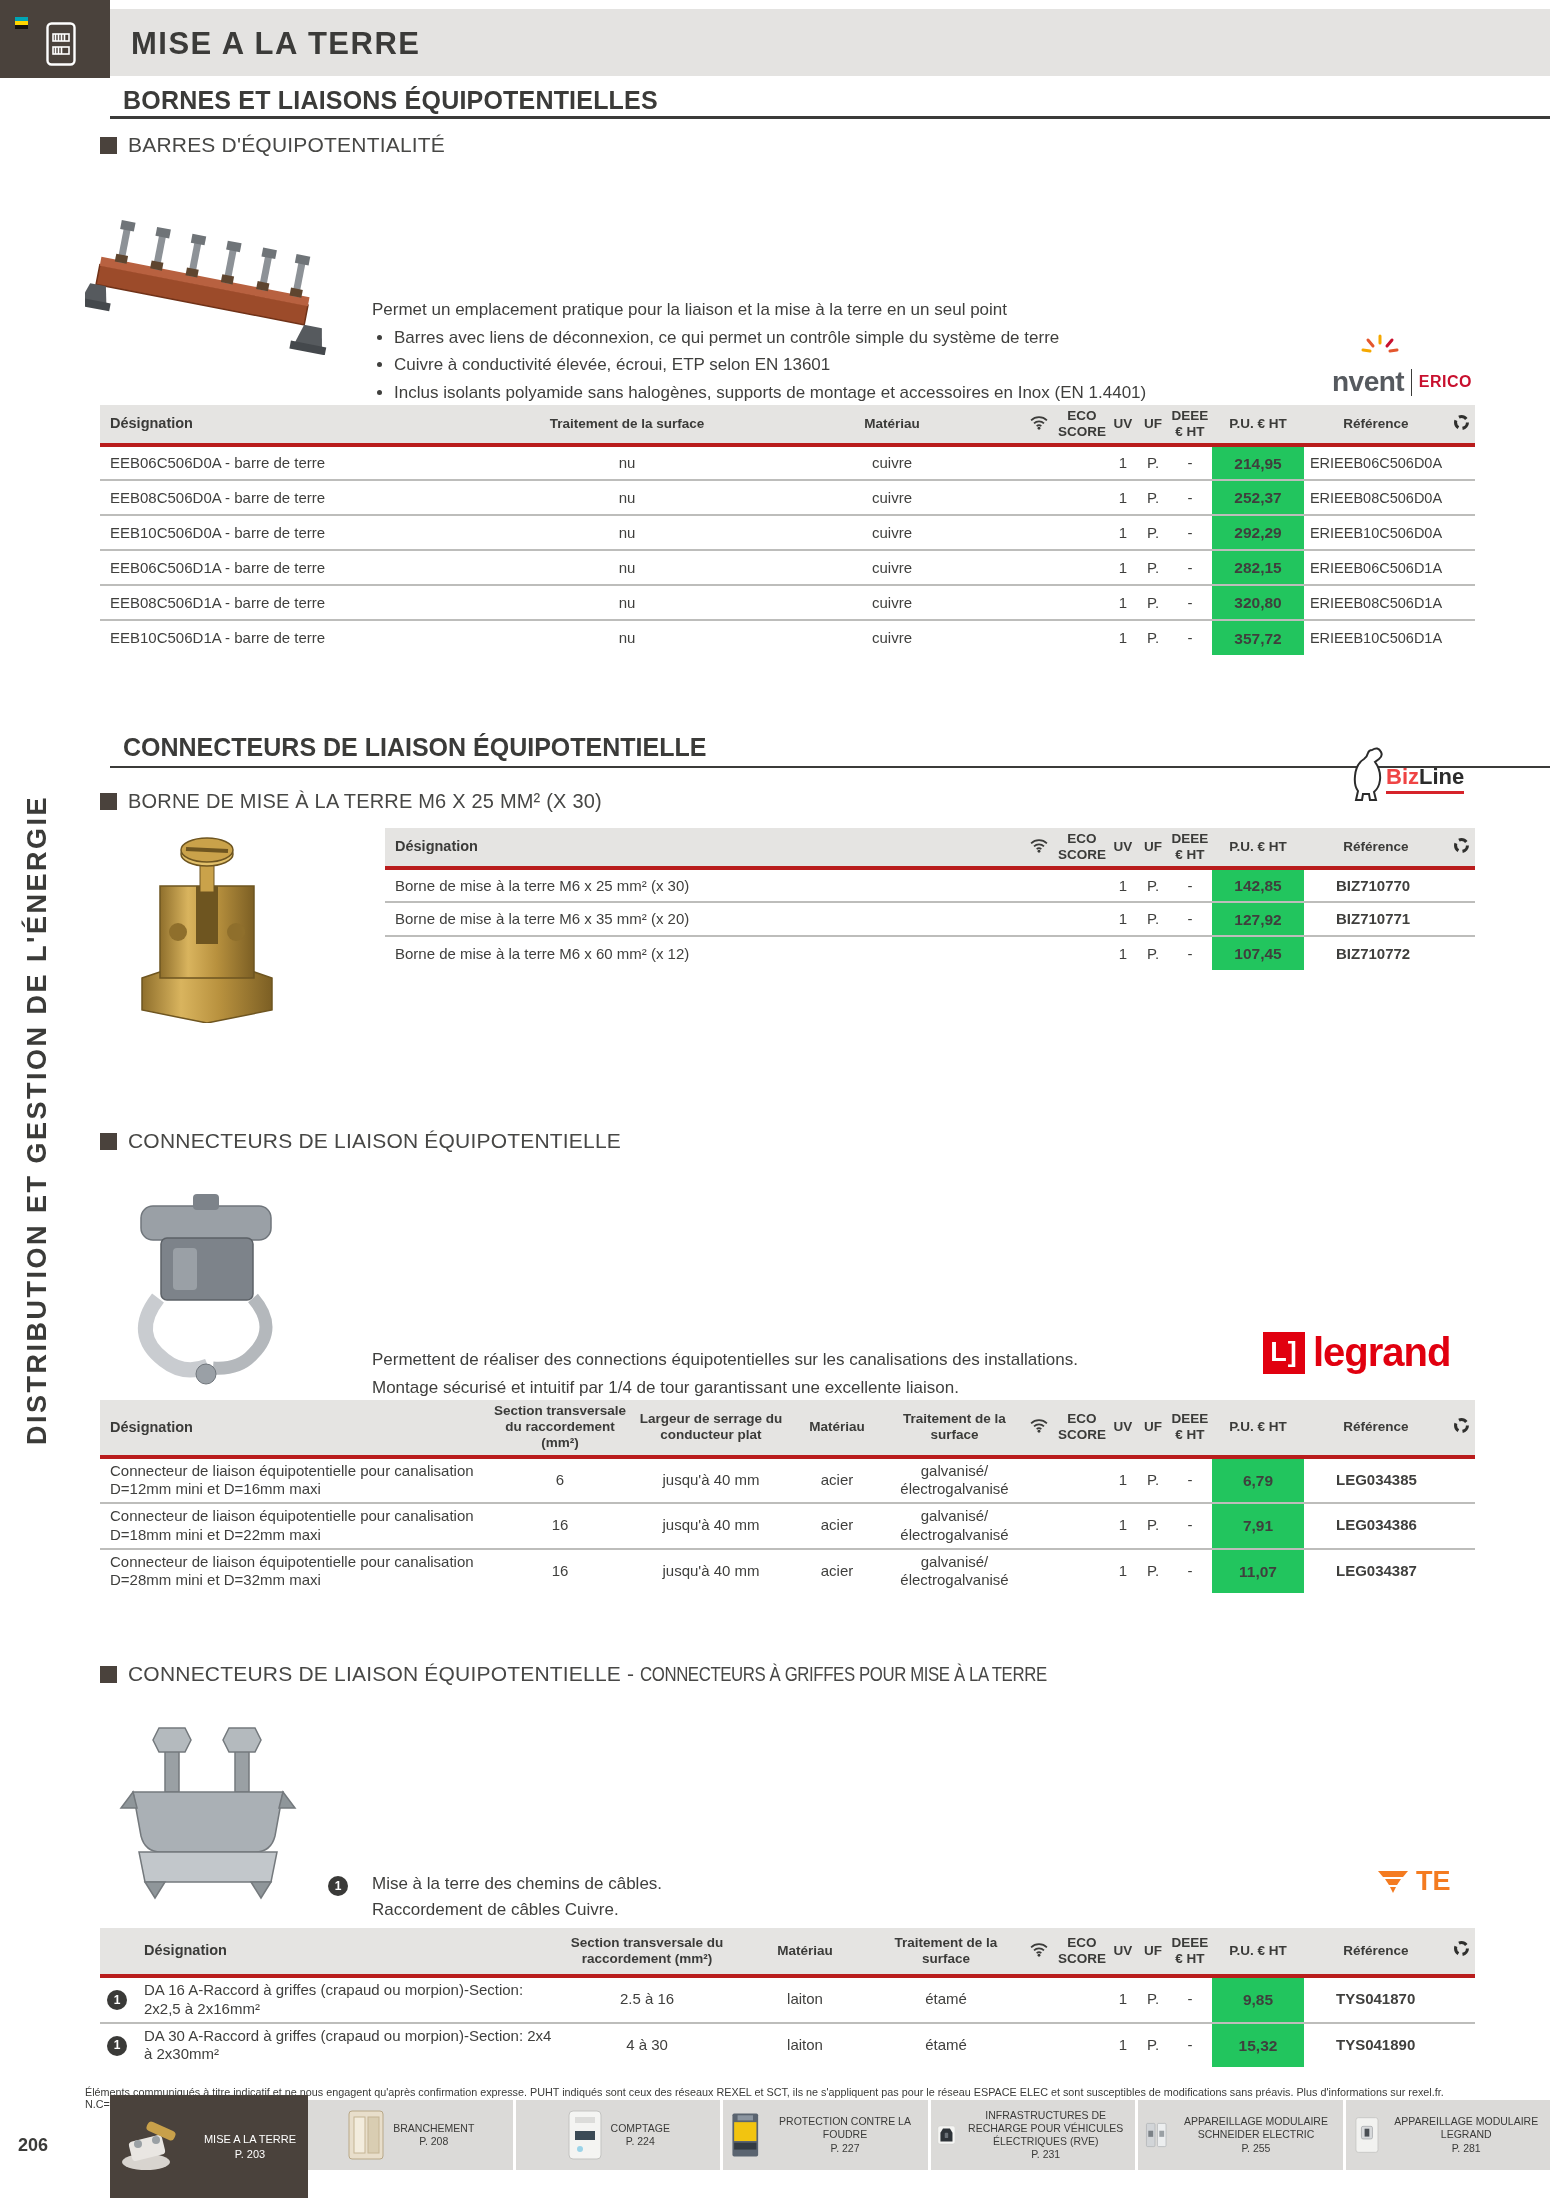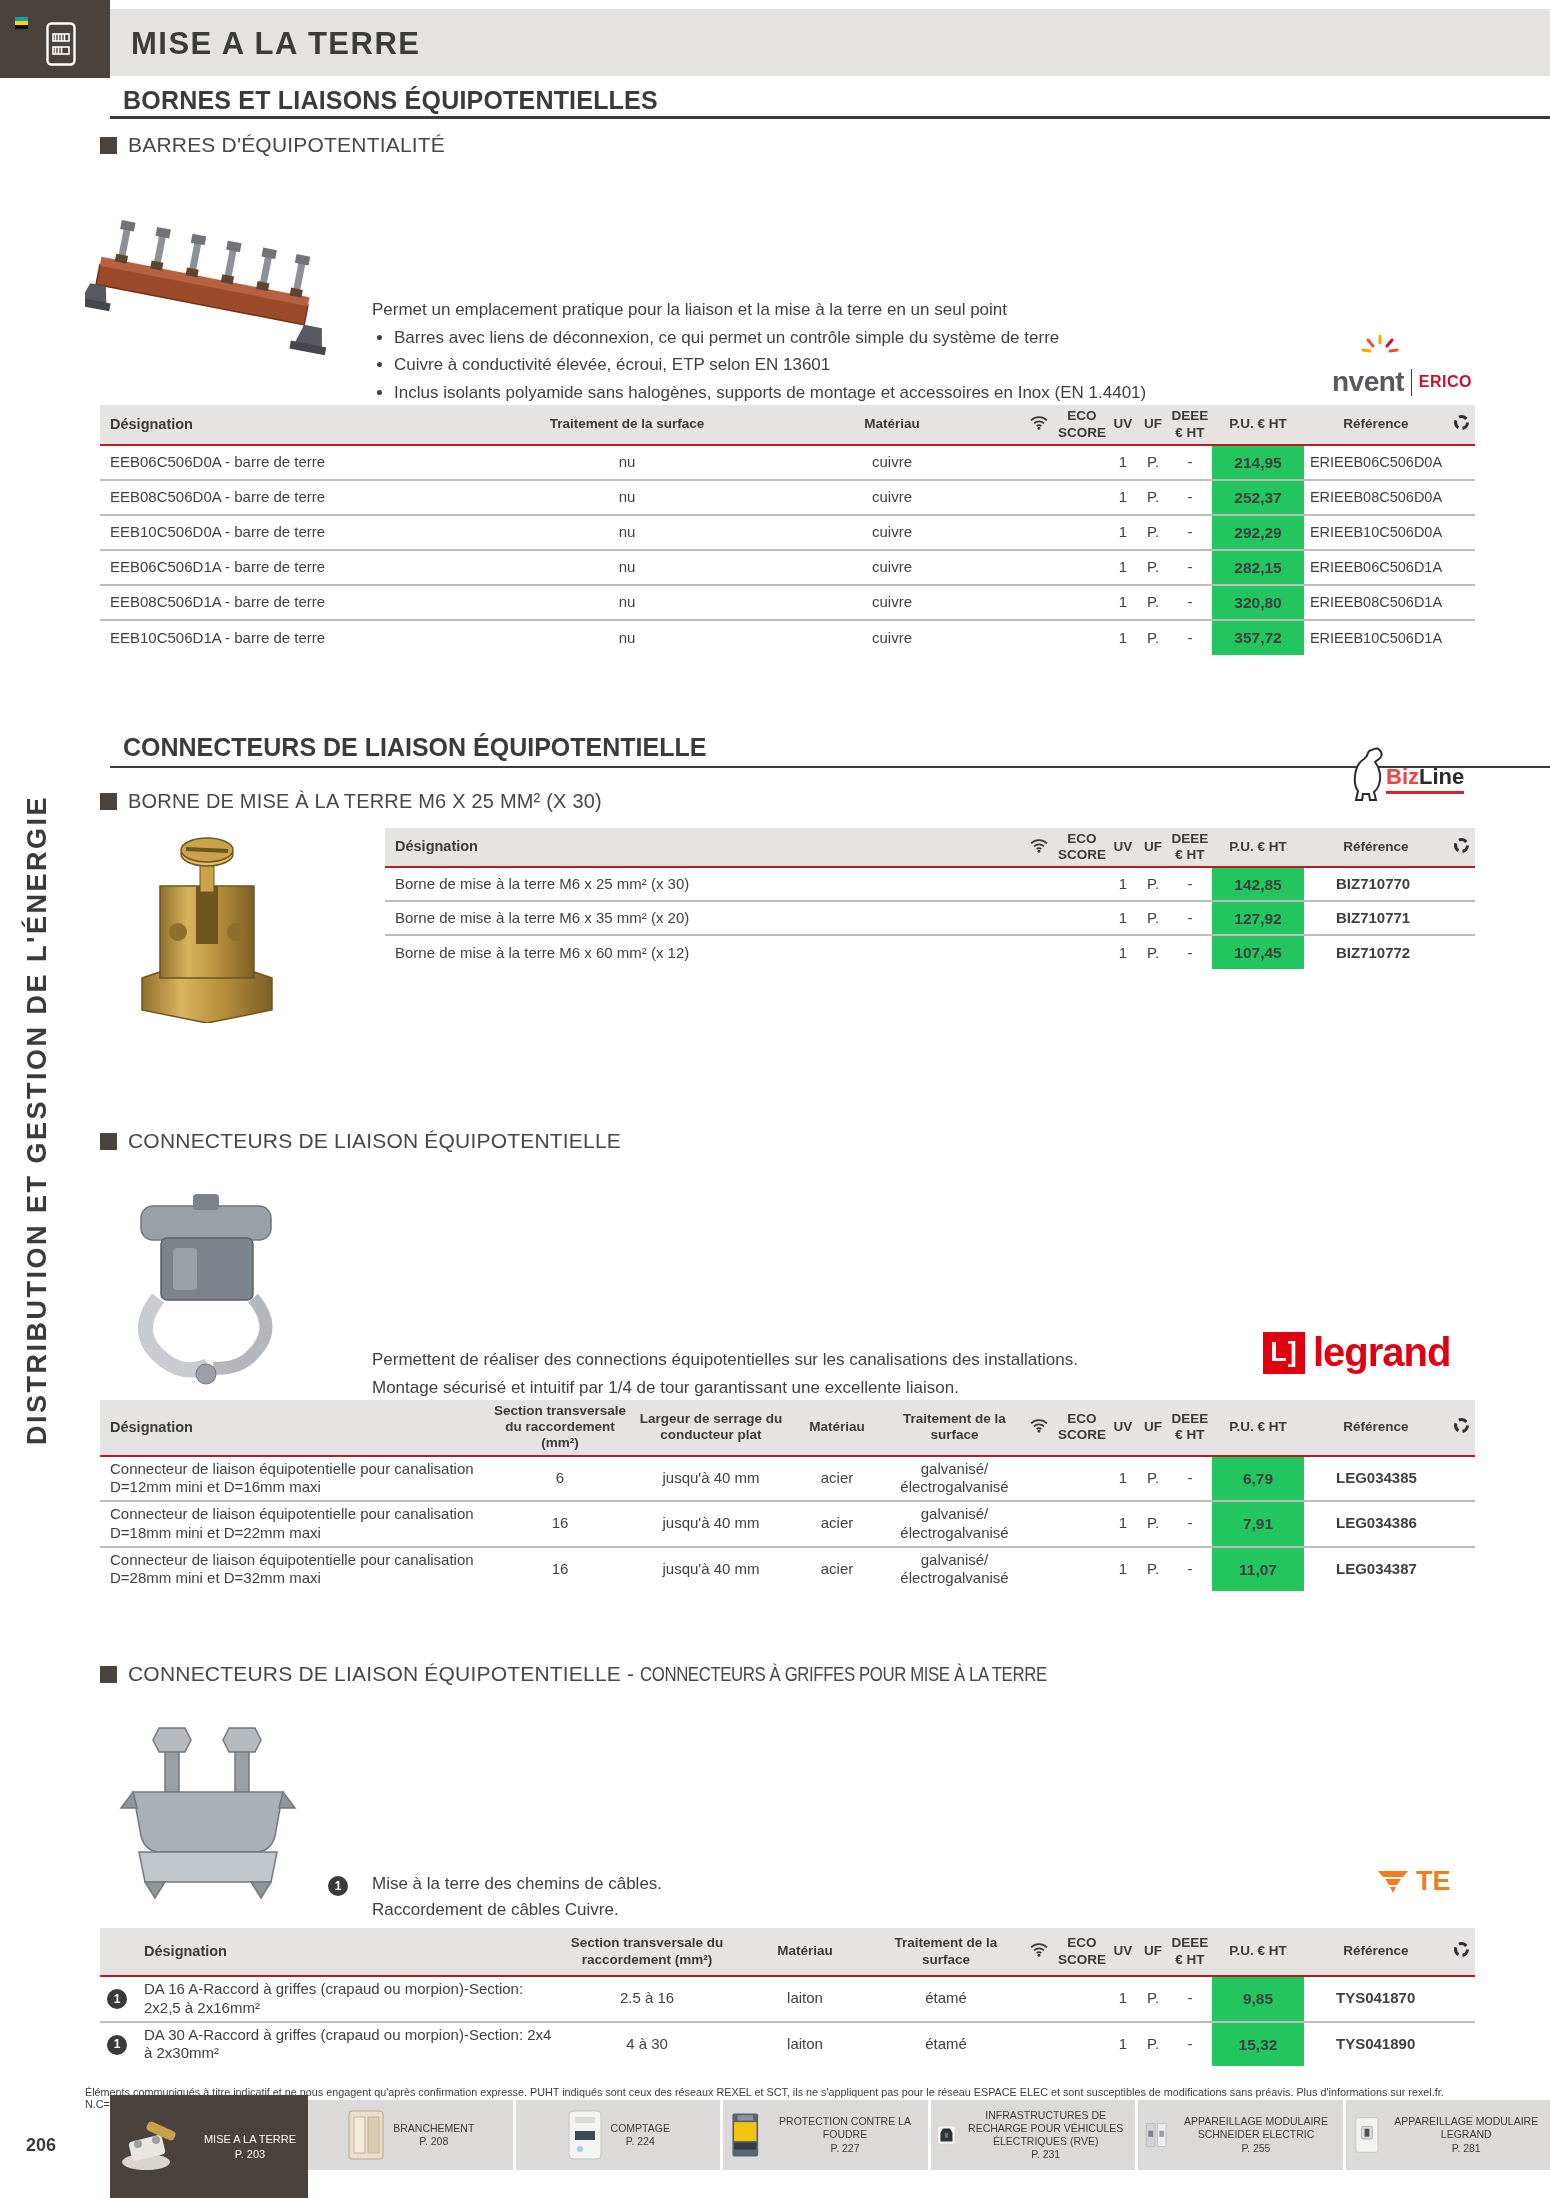--- a/index.html
+++ b/index.html
@@ -50,35 +50,35 @@
   .te{left:1376px;top:1866px;display:flex;align-items:center;gap:6px;}
   .te .word{font-size:27px;font-weight:800;color:#f47b20;letter-spacing:0;}
 
   
   table.cat{border-collapse:collapse;table-layout:fixed;}
   table.cat th{background:#e5e4e2;font-size:13.5px;font-weight:bold;color:#3b3b39;
      text-align:center;vertical-align:middle;padding:3px 2px;line-height:1.2;}
   table.cat th.des{text-align:left;padding-left:10px;font-size:14.5px;}
   table.cat td{background:#fff;font-size:15px;color:#3f3f3d;text-align:center;vertical-align:middle;
      padding:3px 2px;border-top:2px solid #bdbdbb;line-height:1.25;}
-  table.cat tr.first td{border-top:2px solid #b91c1c;}
+  table.cat tr.first td{border-top:4px solid #b91c1c;}
   table.cat td.des{text-align:left;padding-left:10px;}
   table.cat td.pu{background:#22c55e;font-weight:bold;font-size:15.5px;}
   table.cat td.refb{font-weight:bold;text-align:left;padding-left:32px;font-size:15px;}
   table.cat td.refc{font-size:14.5px;}
   .t1 tr{height:35px;} .t1 tr.hdr{height:40px;}
   .t2 tr{height:34px;} .t2 tr.hdr{height:38px;}
   .t3 tr{height:42px;} .t3 tr.hdr{height:48px;}
   .t4 tr{height:38px;} .t4 tr.hdr{height:48px;}
   .badge{display:inline-flex;width:20px;height:20px;border-radius:50%;background:#3a3a38;color:#fff;
      font-size:12px;font-weight:bold;align-items:center;justify-content:center;}
 
   
   .disclaimer{left:85px;top:2086px;width:1400px;font-size:10.8px;color:#3b3b39;}
-  .page-num{left:26px;top:2135px;font-size:18px;font-weight:bold;color:#3b3b39;}
+  .page-num{left:18px;top:2135px;font-size:18px;font-weight:bold;color:#3b3b39;}
   .foot-dark{left:110px;top:2095px;width:198px;height:103px;background:#4a423c;display:flex;
      align-items:center;gap:4px;padding:0 6px;box-sizing:border-box;}
   .foot-dark .lbl{color:#fff;font-size:11px;line-height:1.3;text-align:center;flex:1;}
   .foot-strip{left:308px;top:2100px;width:1242px;height:70px;display:flex;gap:3px;background:#fff;}
   .foot-item{flex:1;background:#dbdad8;display:flex;align-items:center;justify-content:center;gap:7px;padding:0 6px;}
   .foot-item .lbl{font-size:10.5px;line-height:1.25;color:#3b3b39;text-align:center;}
 </style>
 </head>
 <body>
 

